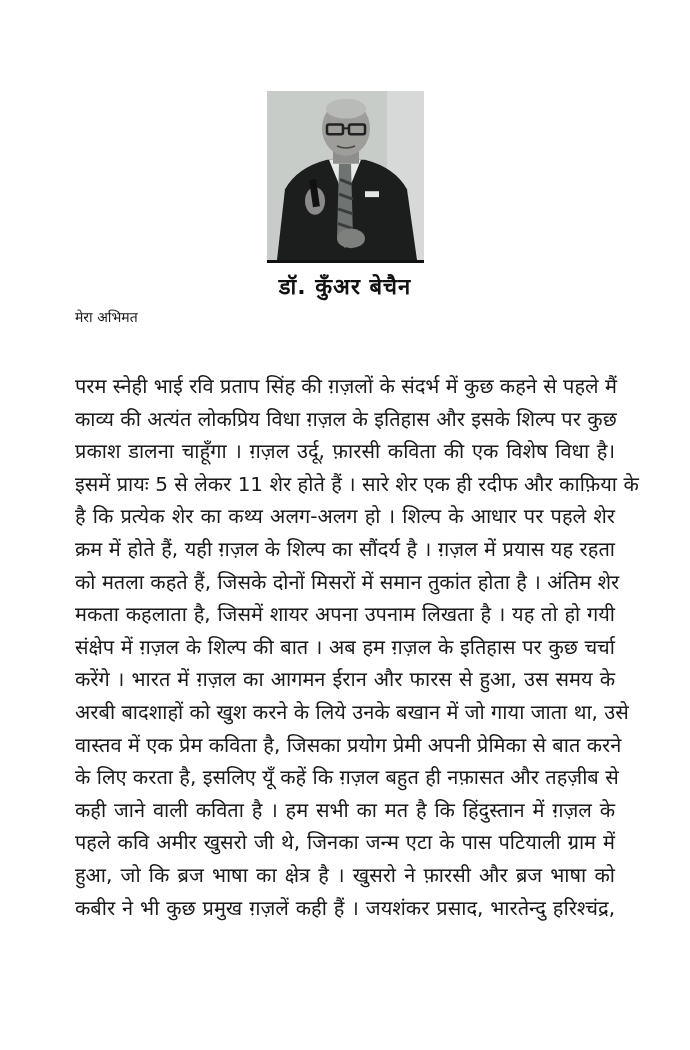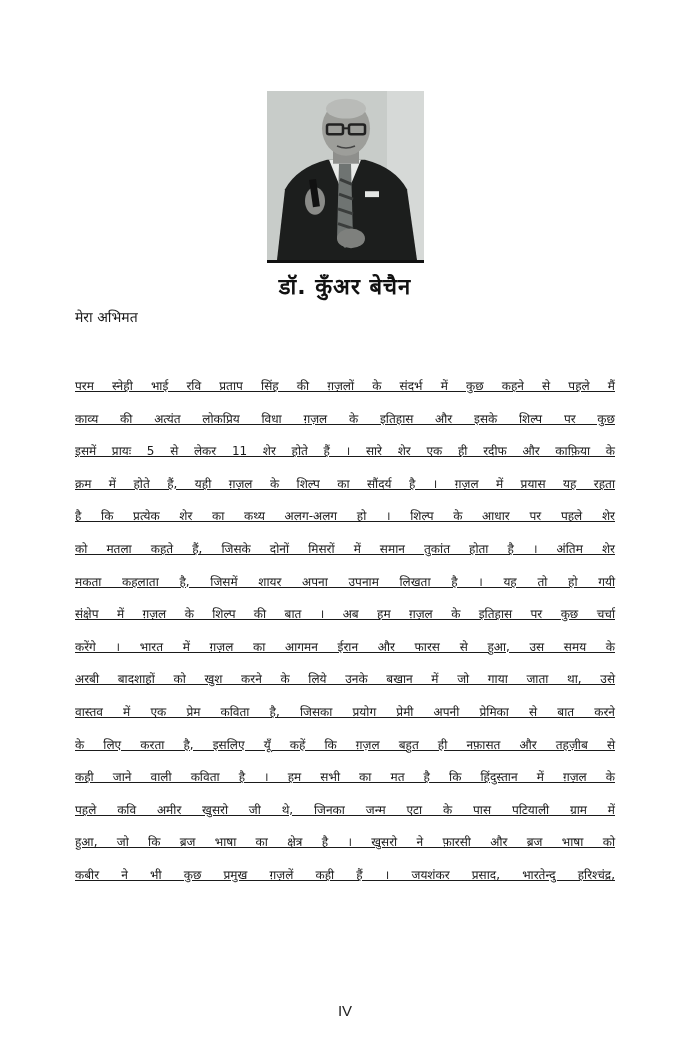--- a/index.html
+++ b/index.html
@@ -52,27 +52,26 @@
     }
     .body-text {
       position: absolute;
       left: 75px;
       top: 352px;
       width: 540px;
     }
     .line {
       height: 32.6px;
       line-height: 32.6px;
-      font-size: 12px;
+      font-size: 20px;
       text-align: justify;
       text-align-last: justify;
       white-space: nowrap;
       overflow: visible;
       word-spacing: 0px;
-      text-decoration: underline;
     }
     .line span { display: block; text-align: justify; text-align-last: justify; }
     .page-number {
       position: absolute;
       left: 0;
       width: 690px;
       top: 984px;
       text-align: center;
       font-family: "Liberation Sans", sans-serif;
       font-size: 15px;
@@ -120,27 +119,30 @@
   <div class="section-heading">मेरा अभिमत</div>
 
   <div class="body-text">
     <div class="line">
         <span>परम स्नेही भाई रवि प्रताप सिंह की ग़ज़लों के संदर्भ में कुछ कहने से पहले मैं</span>
       </div>
     <div class="line">
         <span>काव्य की अत्यंत लोकप्रिय विधा ग़ज़ल के इतिहास और इसके शिल्प पर कुछ</span>
       </div>
     <div class="line">
+        <span>प्रकाश डालना चाहूँगा । ग़ज़ल उर्दू, फ़ारसी कविता की एक विशेष विधा है।</span>
+      </div>
+    <div class="line">
         <span>इसमें प्रायः 5 से लेकर 11 शेर होते हैं । सारे शेर एक ही रदीफ और काफ़िया के</span>
       </div>
     <div class="line">
-        <span>क्रम में होते हैं, यही ग़ज़ल के शिल्प का सौंदर्य है । ग़ज़ल में प्रयास यह रहता</span>
+        <span>है कि प्रत्येक शेर का कथ्य अलग-अलग हो । शिल्प के आधार पर पहले शेर</span>
       </div>
     <div class="line">
-        <span>है कि प्रत्येक शेर का कथ्य अलग-अलग हो । शिल्प के आधार पर पहले शेर</span>
+        <span>क्रम में होते हैं, यही ग़ज़ल के शिल्प का सौंदर्य है । ग़ज़ल में प्रयास यह रहता</span>
       </div>
     <div class="line">
         <span>को मतला कहते हैं, जिसके दोनों मिसरों में समान तुकांत होता है । अंतिम शेर</span>
       </div>
     <div class="line">
         <span>मकता कहलाता है, जिसमें शायर अपना उपनाम लिखता है । यह तो हो गयी</span>
       </div>
     <div class="line">
         <span>संक्षेप में ग़ज़ल के शिल्प की बात । अब हम ग़ज़ल के इतिहास पर कुछ चर्चा</span>
       </div>
@@ -163,15 +165,14 @@
         <span>पहले कवि अमीर खुसरो जी थे, जिनका जन्म एटा के पास पटियाली ग्राम में</span>
       </div>
     <div class="line">
         <span>हुआ, जो कि ब्रज भाषा का क्षेत्र है । खुसरो ने फ़ारसी और ब्रज भाषा को</span>
       </div>
     <div class="line">
         <span>कबीर ने भी कुछ प्रमुख ग़ज़लें कही हैं । जयशंकर प्रसाद, भारतेन्दु हरिश्चंद्र,</span>
       </div>
   </div>
 
-  <div class="page-number">IV</div>
 
 </div>
 
 </body></html>

